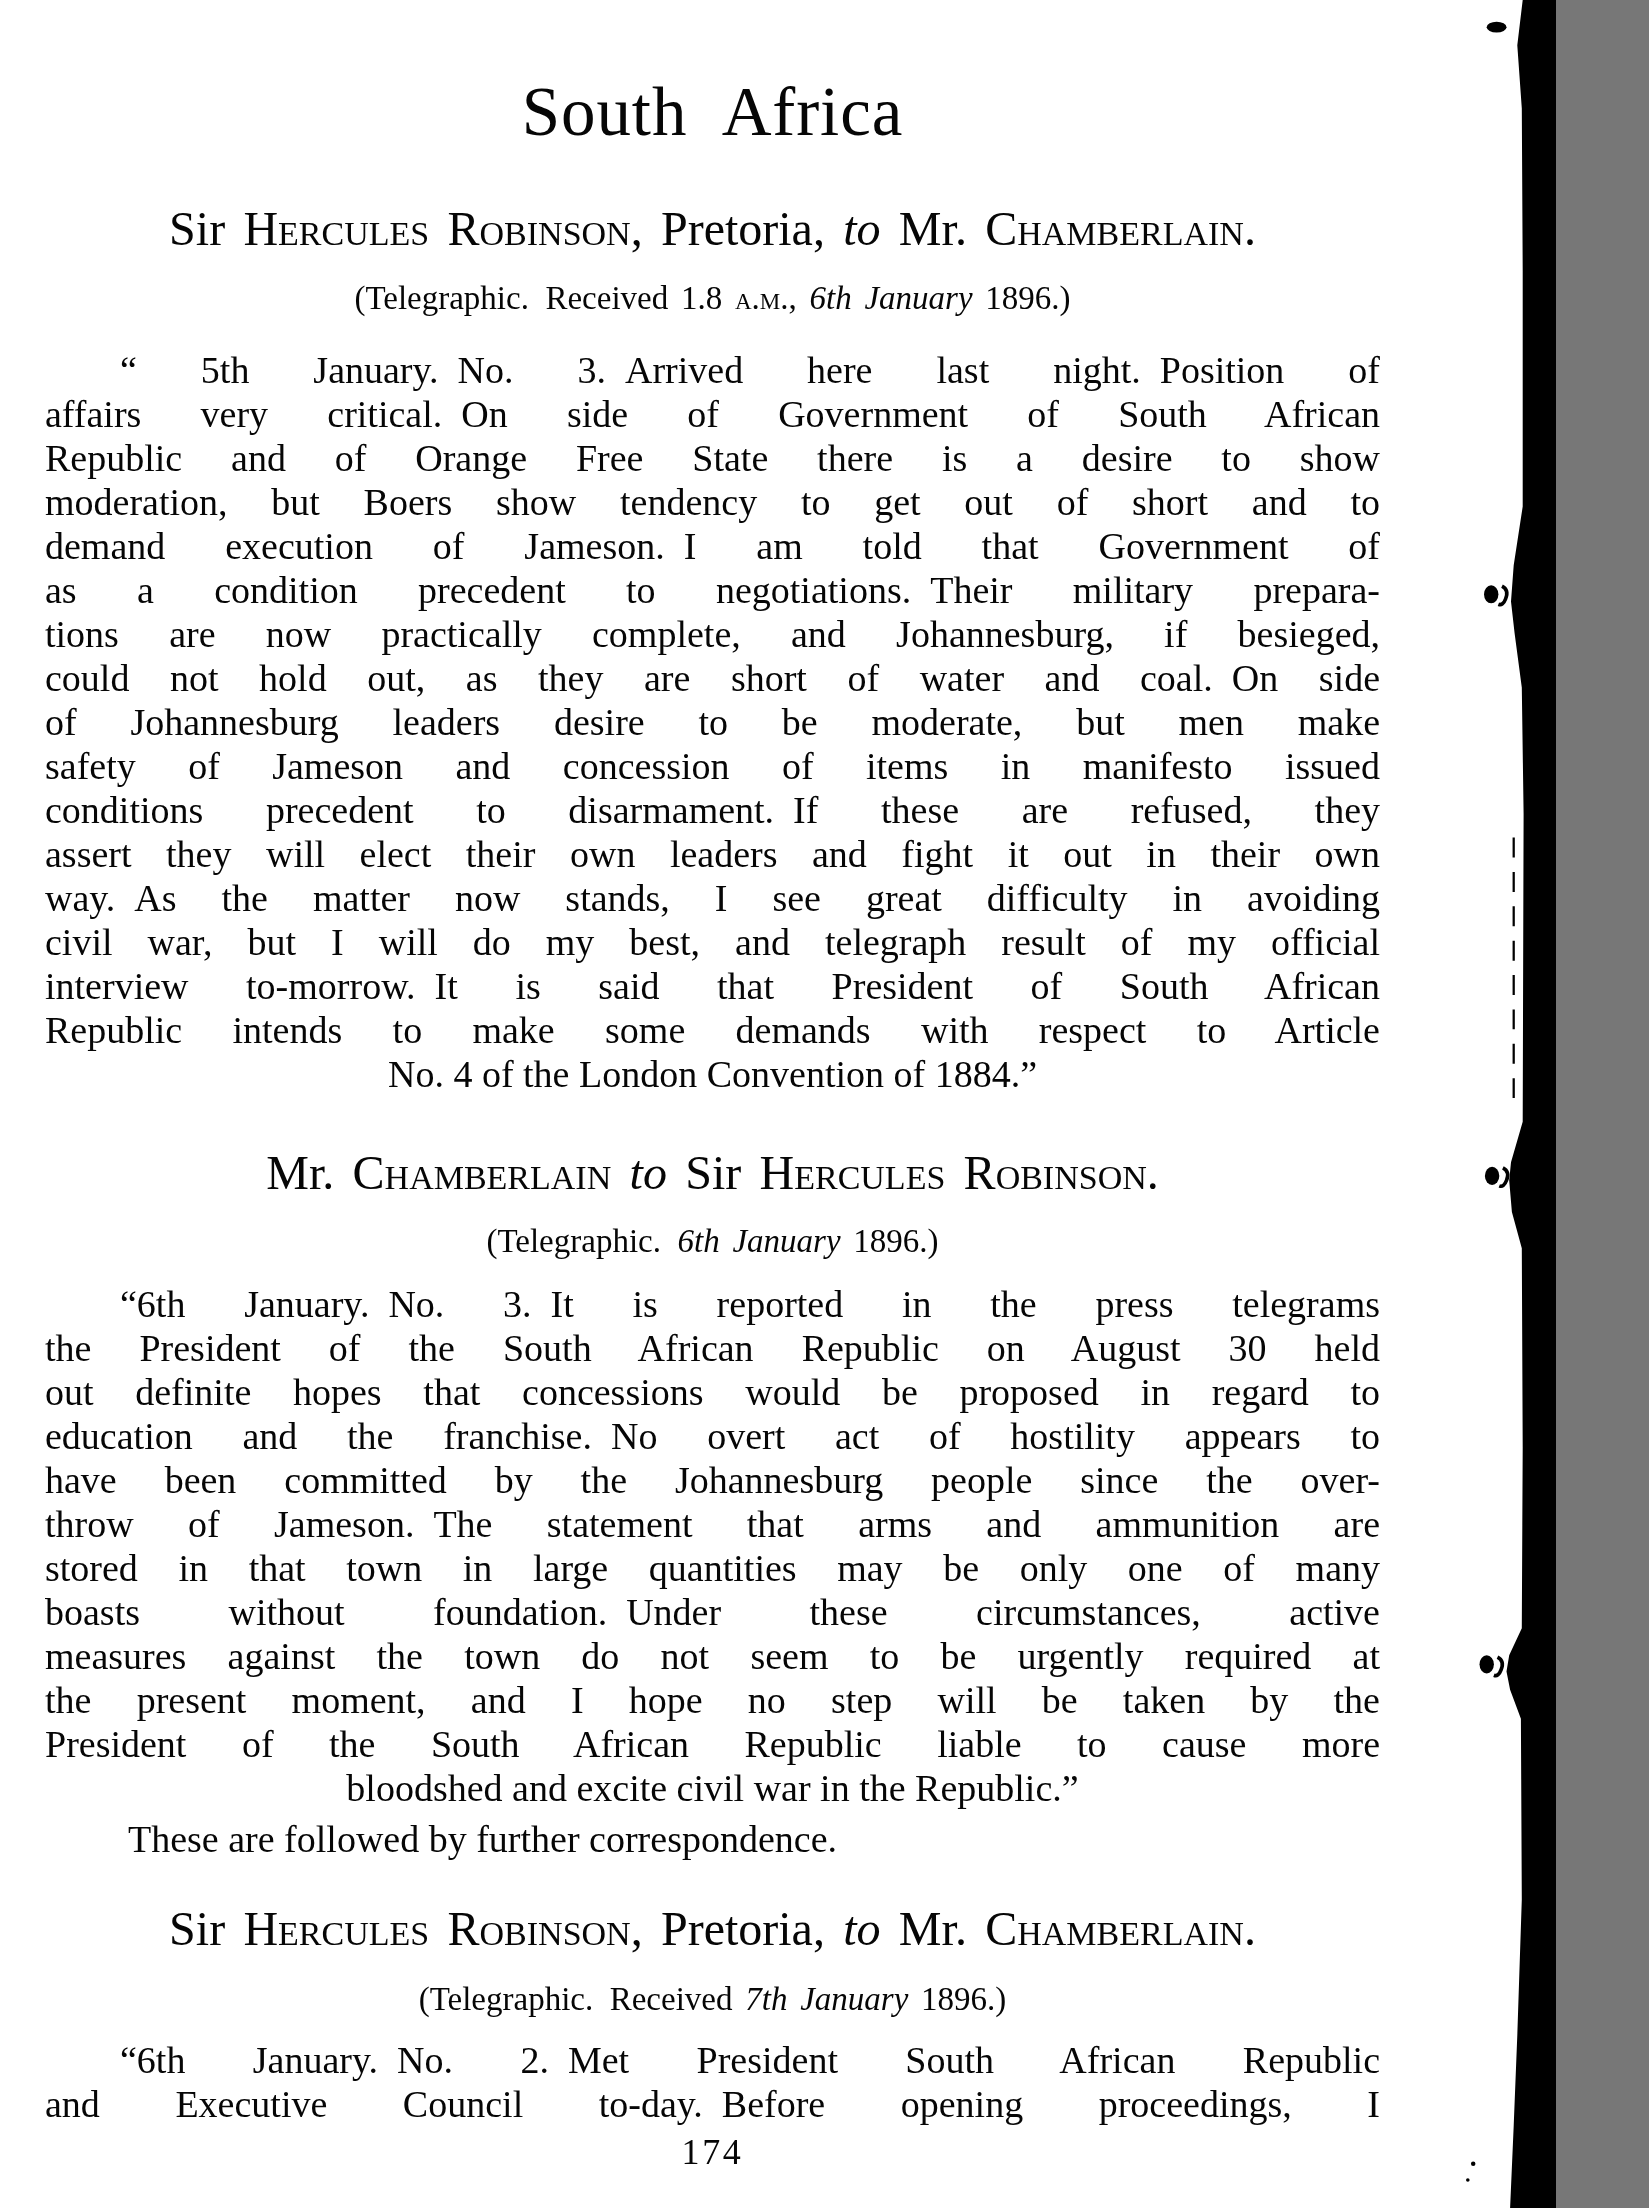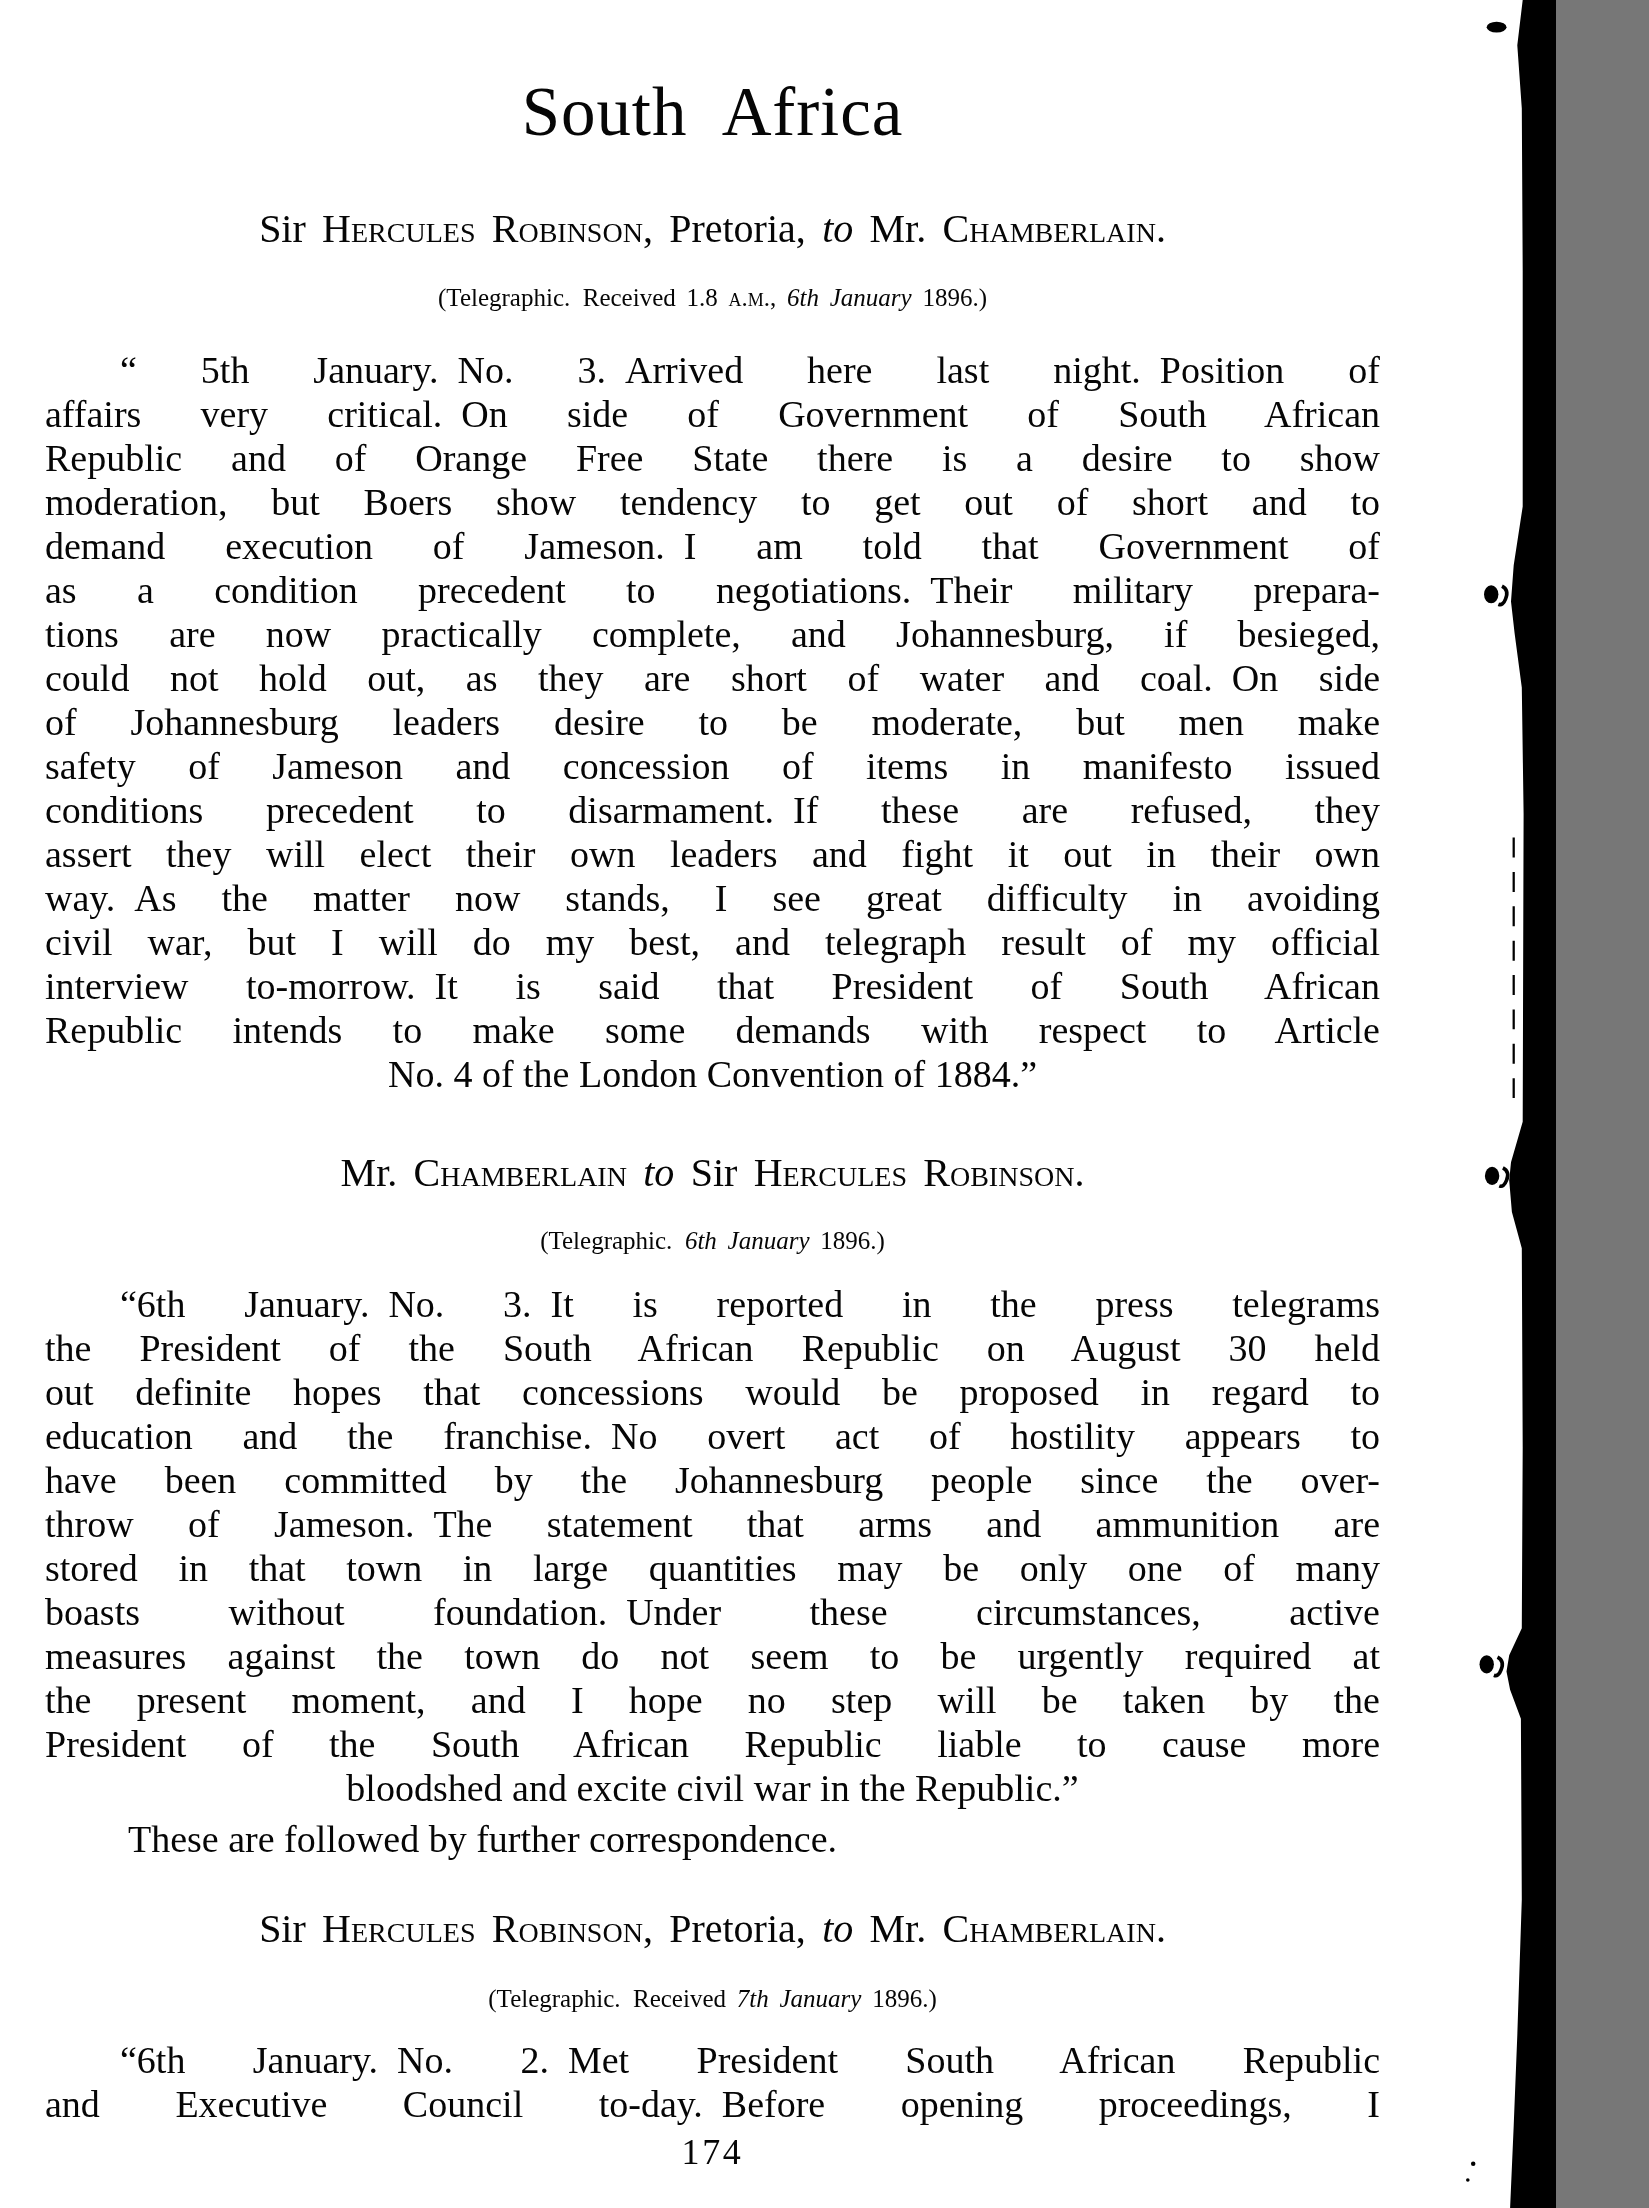--- a/index.html
+++ b/index.html
@@ -14,28 +14,28 @@
   .column{
     position:absolute;left:45px;top:0;width:1335px;
   }
   .title{
     margin:76px 0 0 0;
     font-size:69px;line-height:72px;height:72px;
     font-weight:400;text-align:center;word-spacing:20px;letter-spacing:0.9px;
   }
   .heading{
     margin:0;font-weight:400;
-    font-size:40px;height:49px;line-height:49px;
+    font-size:48px;height:49px;line-height:49px;
     text-align:center;word-spacing:6.3px;
   }
   .s1 .heading{margin-top:56px;}
   .s2 .heading{margin-top:52px;}
   .s3 .heading{margin-top:43px;}
   .dateline{
-    margin-top:23.5px;font-size:25px;height:42px;line-height:42px;
+    margin-top:23.5px;font-size:33px;height:42px;line-height:42px;
     text-align:center;word-spacing:4.5px;
   }
   .s3 .dateline{margin-top:25px;}
   .sc{font-variant:small-caps;}
   .it{font-style:italic;}
   .rm{font-style:normal;}
   .para{margin-top:29px;font-size:38px;}
   .s2 .para{margin-top:20px;}
   .s3 .para{margin-top:18px;}
   .jline{

